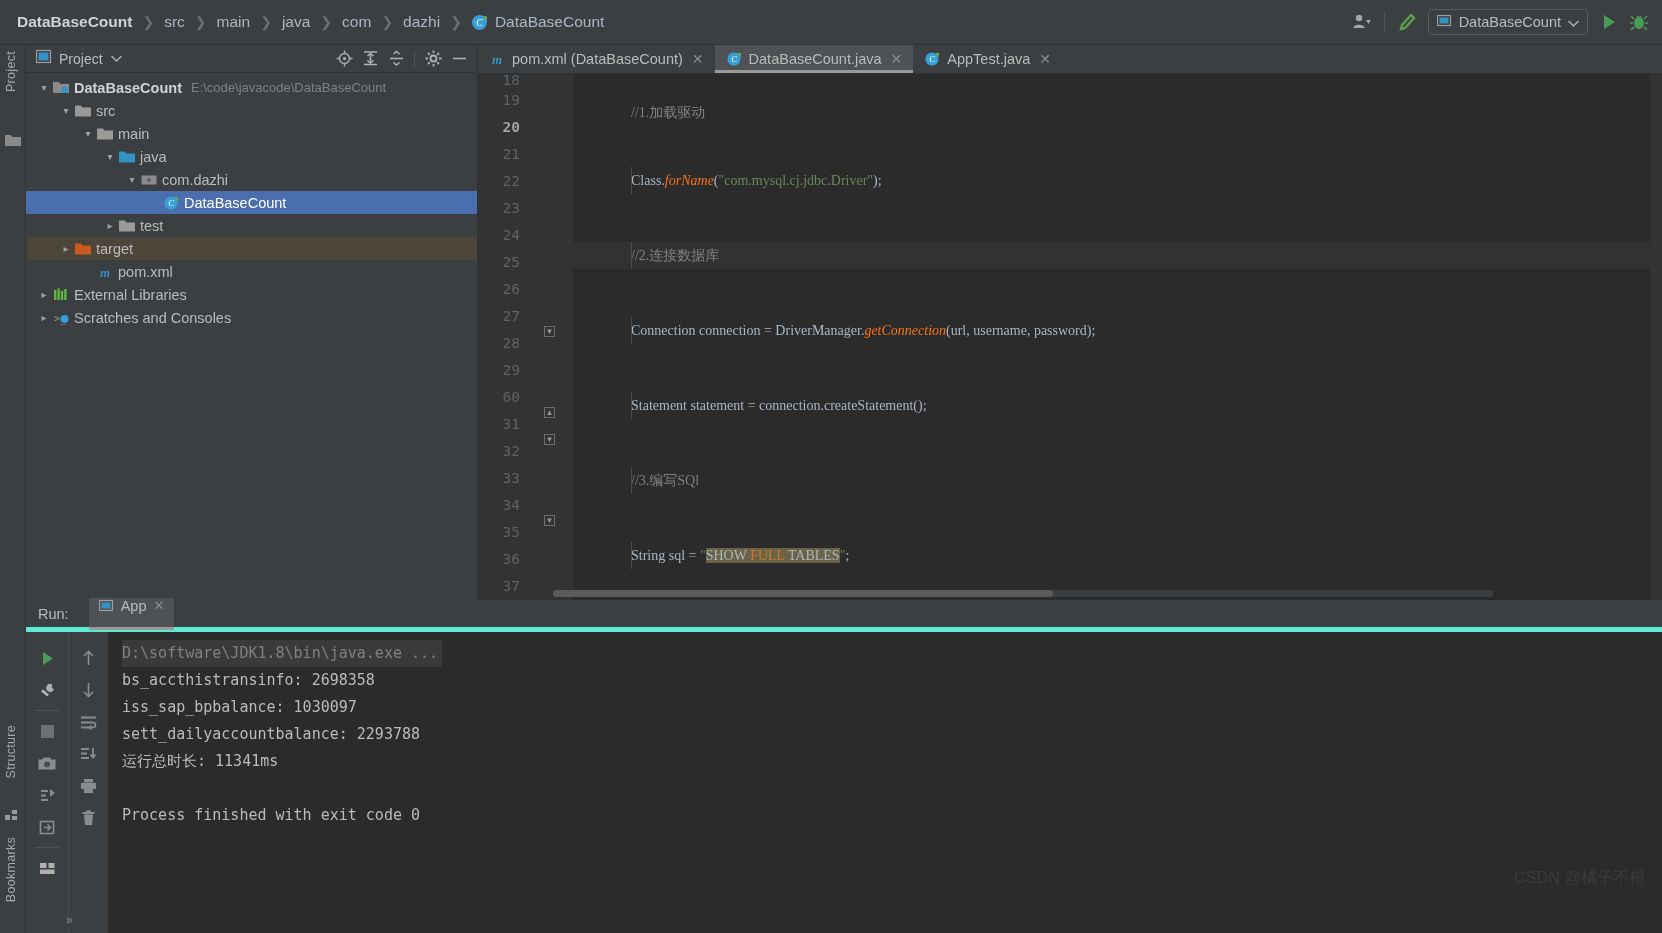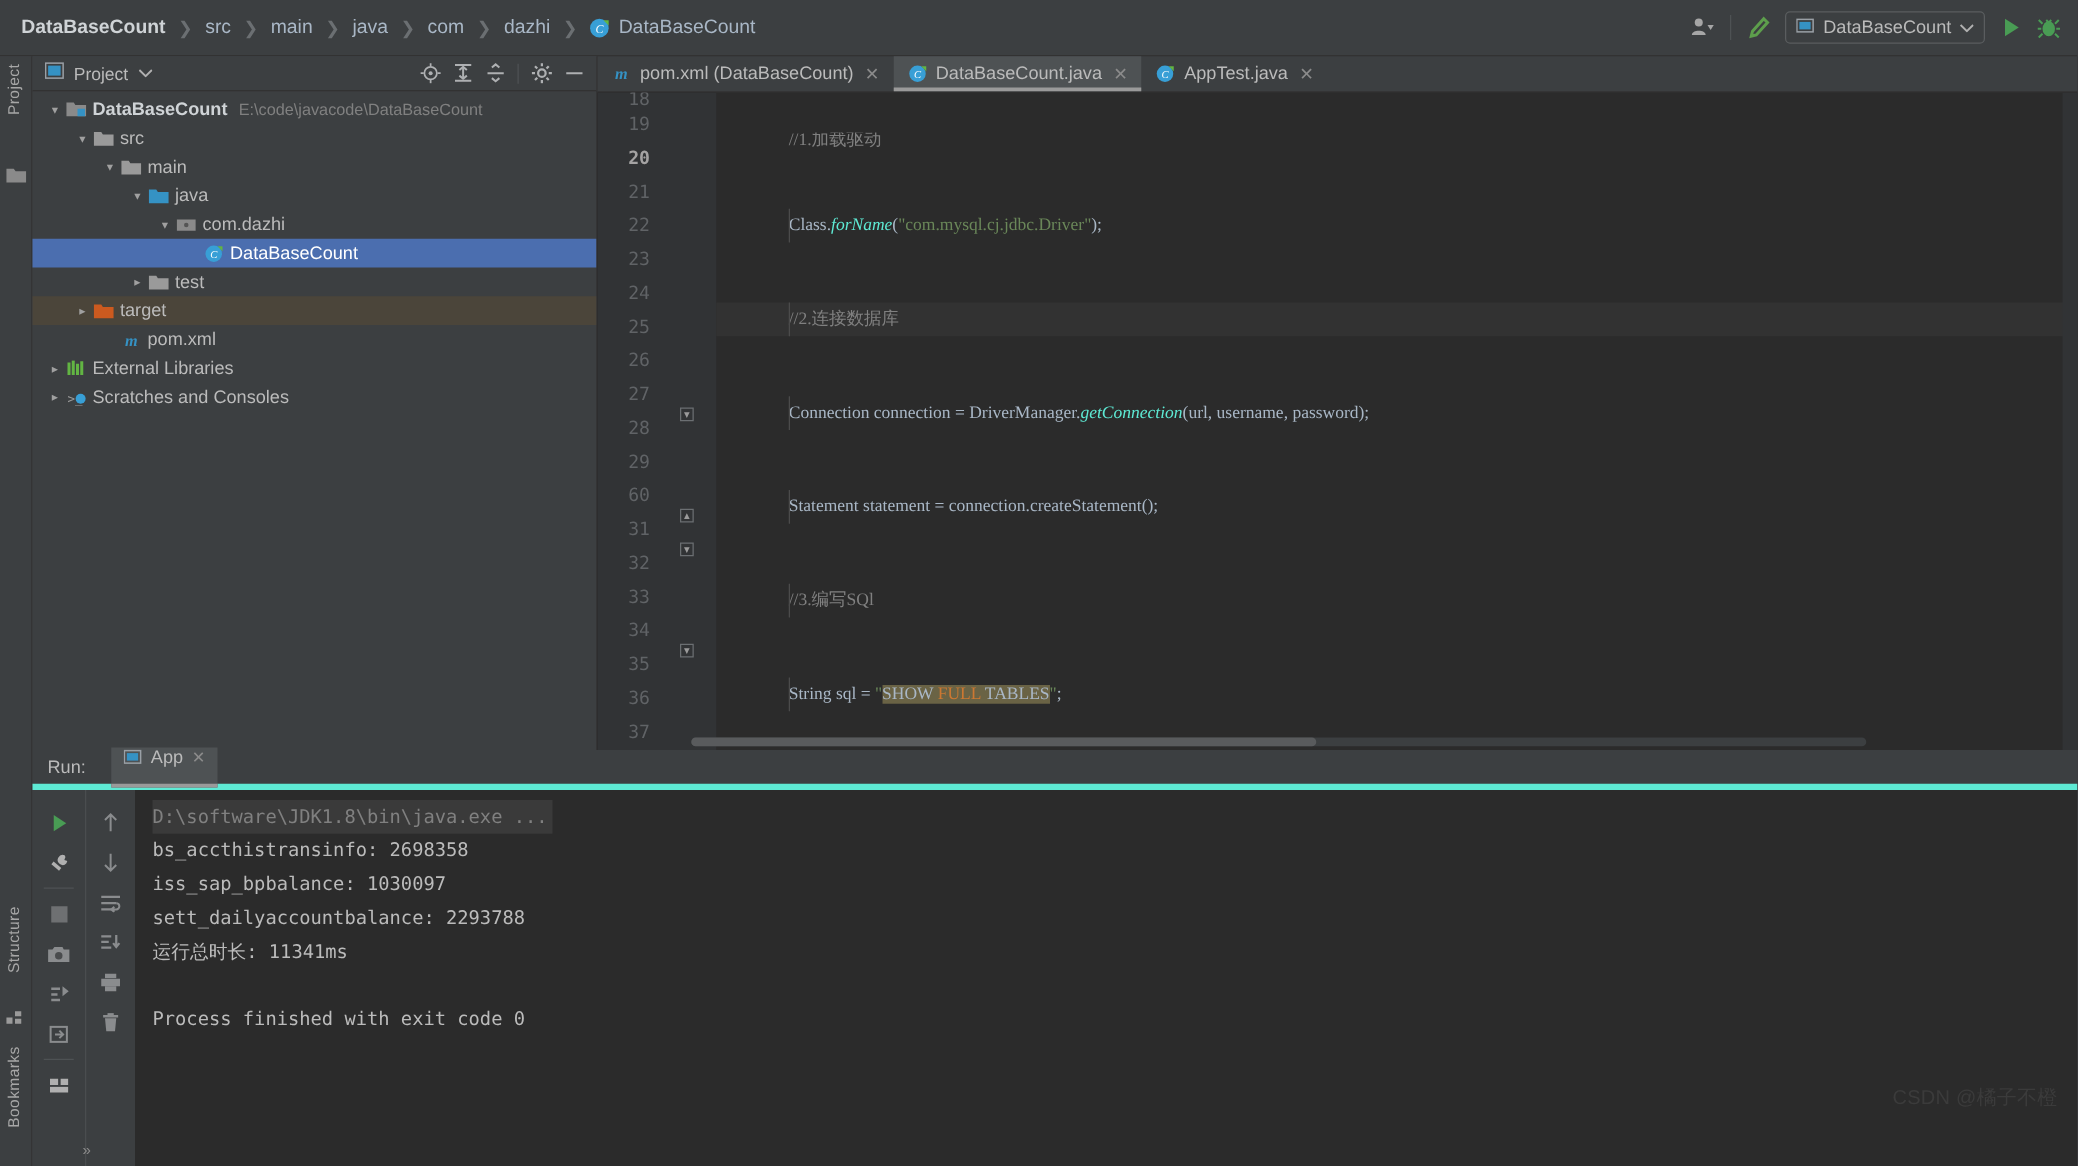--- a/index.html
+++ b/index.html
@@ -109,21 +109,21 @@
   .code {
     position: absolute; left: 95px; top: 0; right: 0; bottom: 0;
     font-family: Liberation Serif, serif; font-size: 14px;
     color: #a9b7c6; white-space: pre;
   }
   .cline { height: 27px; line-height: 27px; padding-left: 58px; position: relative; }
   .cline.highlight { background: #323232; }
   .ind-guide { position: absolute; left: 0; top: 0; bottom: 0; width: 1px; background: #4b4b4b; }
   .str  { color: #6a8759; }
   .cmt  { color: #808080; }
-  .ital { font-style: italic; color: #5eead4; }
+  .ital { font-style: italic; color: #f97316; }
   .sqlbg { background: #6a6345; }
   .sqlkw { color: #cc7832; }
   .sqlid { color: #a9b7c6; }
 
   .hscroll {
     position: absolute; left: 75px; bottom: 3px; height: 7px; width: 940px;
     background: #3c3f41; border-radius: 4px;
   }
   .hscroll-thumb { position: absolute; left: 0; top: 0; height: 7px; width: 500px; background: #595b5d; border-radius: 4px; }
 

